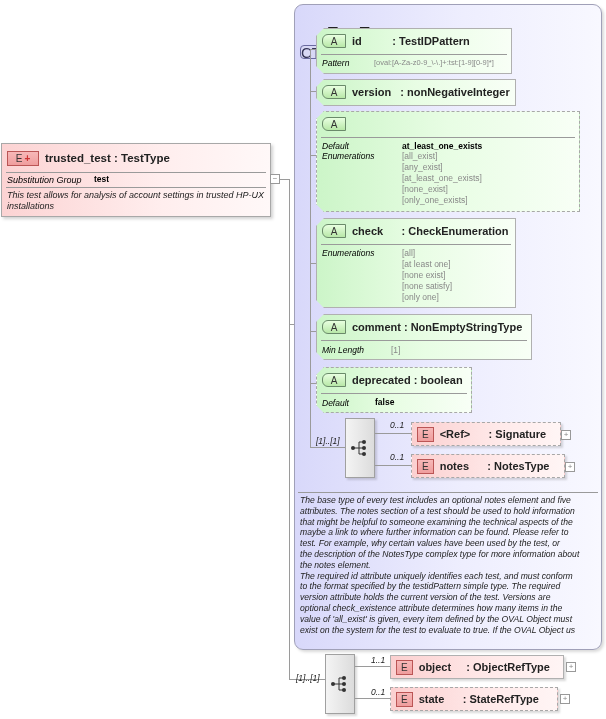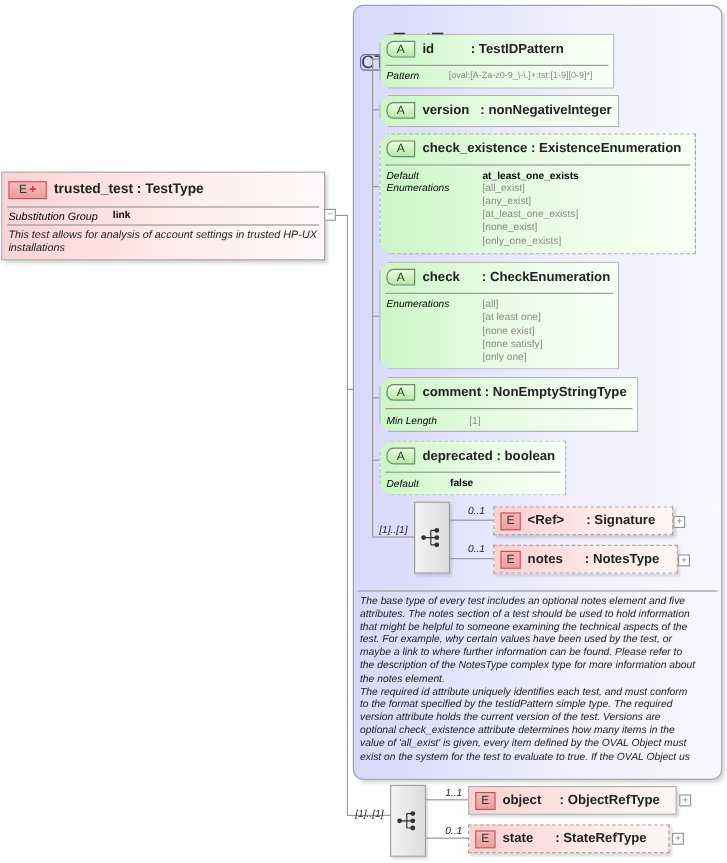--- a/index.html
+++ b/index.html
@@ -111,21 +111,21 @@
 <div class="abs root-el">
   <div class="hdr">
     <span class="e-badge plus">
       <span>E</span>
       <span style="margin-left:2px;color:#c33;font-weight:bold;">+</span>
     </span>
     <span class="title">trusted_test : TestType</span>
   </div>
   <div class="sep1"></div>
   <div class="sg-lbl">Substitution Group</div>
-  <div class="sg-val">link</div>
+  <div class="sg-val">test</div>
   <div class="sep2"></div>
   <div class="desc">This test allows for analysis of account settings in trusted HP-UX installations</div>
 </div>
 <div class="collapse-btn" style="left:270px; top:174px;">−</div>
 
 <div class="line-h" style="left:280px; top:179px; width:10px;"></div>
 <div class="line-v" style="left:289px; top:179px; height:500px;"></div>
 <div class="line-h" style="left:289px; top:324px; width:6px;"></div>
 <div class="line-h" style="left:289px; top:679px; width:36px;"></div>
 
@@ -157,21 +157,20 @@
   <div class="attr" style="left:21px; top:74px; width:198px; height:25px;">
     <div class="ahdr">
       <span class="a-badge">A</span>
       <span class="aname">version   : nonNegativeInteger</span>
     </div>
   </div>
 
   <div class="attr opt" style="left:21px; top:106px; width:262px; height:99px;">
     <div class="ahdr">
       <span class="a-badge">A</span>
-      <span class="aname">check_existence : ExistenceEnumeration</span>
     </div>
     <div class="asep"></div>
     <div class="lbl" style="top:29px;">Default</div>
     <div class="val bold" style="left:71px; top:29px;">at_least_one_exists</div>
     <div class="lbl" style="top:39px;">Enumerations</div>
     <div class="val" style="left:71px; top:39px;">[all_exist]</div>
     <div class="val" style="left:71px; top:50px;">[any_exist]</div>
     <div class="val" style="left:71px; top:61px;">[at_least_one_exists]</div>
     <div class="val" style="left:71px; top:72px;">[none_exist]</div>
     <div class="val" style="left:71px; top:83px;">[only_one_exists]</div>
@@ -240,22 +239,22 @@
     <span class="e-badge">E</span>
     <span class="ename">notes      : NotesType</span>
   </div>
   <div class="collapse-btn" style="left:270px; top:457px;">+</div>
 
   <div class="ct-sep"></div>
   <div class="ct-desc">
     <div>The base type of every test includes an optional notes element and five</div>
     <div>attributes. The notes section of a test should be used to hold information</div>
     <div>that might be helpful to someone examining the technical aspects of the</div>
+    <div>maybe a link to where further information can be found. Please refer to</div>
     <div>test. For example, why certain values have been used by the test, or</div>
-    <div>maybe a link to where further information can be found. Please refer to</div>
     <div>the description of the NotesType complex type for more information about</div>
     <div>the notes element.</div>
     <div>The required id attribute uniquely identifies each test, and must conform</div>
     <div>to the format specified by the testidPattern simple type. The required</div>
     <div>version attribute holds the current version of the test. Versions are</div>
     <div>optional check_existence attribute determines how many items in the</div>
     <div>value of 'all_exist' is given, every item defined by the OVAL Object must</div>
     <div>exist on the system for the test to evaluate to true.  If the OVAL Object us</div>
   </div>
 </div>

